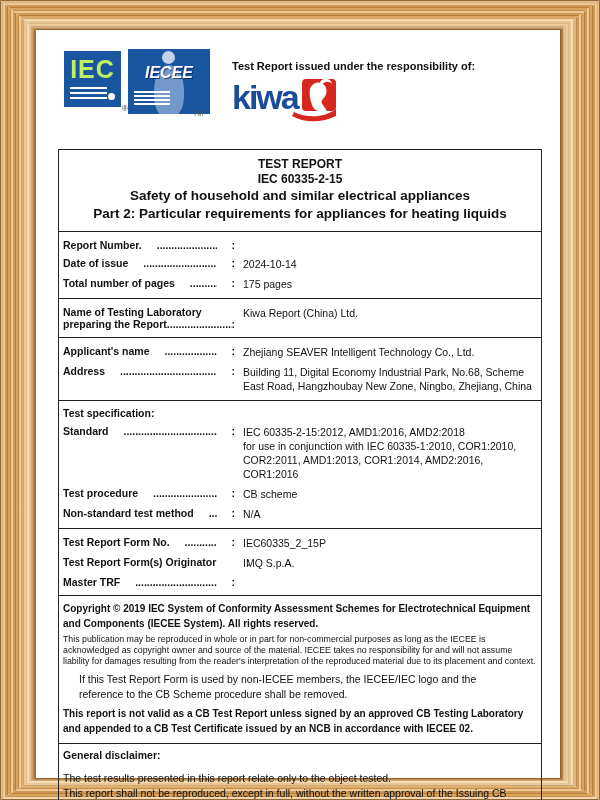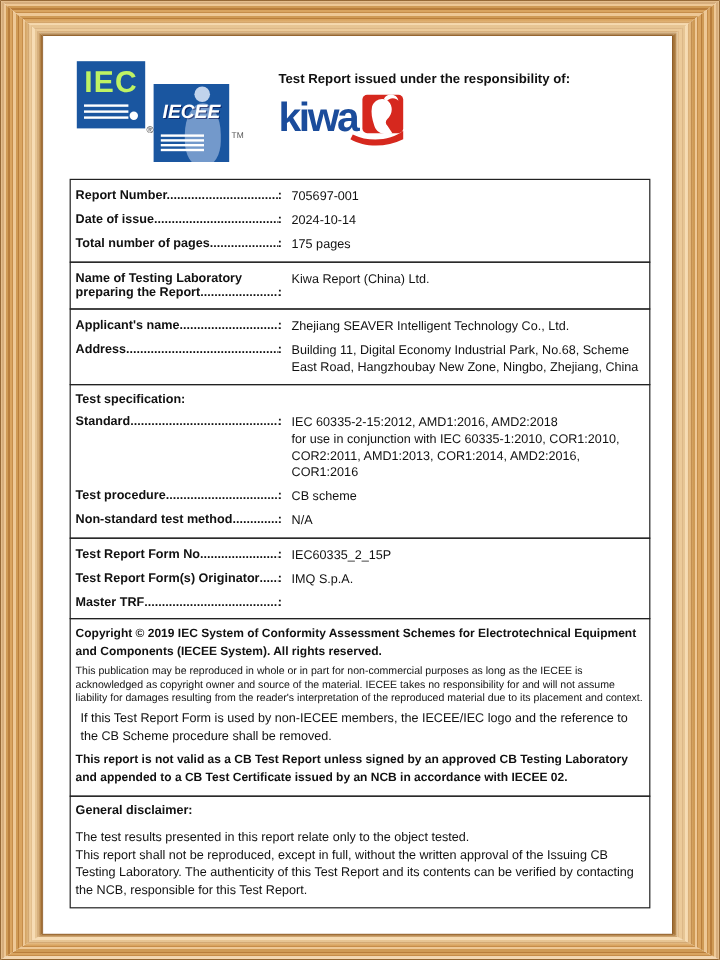--- a/index.html
+++ b/index.html
@@ -45,50 +45,50 @@
         box-shadow:0 0 0 1px rgba(130,85,40,.45);}
 
   
   .header{position:relative;height:92px;margin-top:18px;}
   .iec-logo{position:absolute;left:28px;top:3px;width:57px;height:56px;background:var(--iec-blue);}
   .iec-text{color:#bef264;font-weight:bold;font-size:25px;letter-spacing:1px;text-align:center;margin-top:4px;}
   .iec-lines{position:absolute;left:6px;right:14px;bottom:8px;}
   .iec-lines .bar{height:2px;background:#fff;margin-top:3px;}
   .iec-dot{position:absolute;right:6px;bottom:7px;width:7px;height:7px;border-radius:50%;background:#fff;}
   .reg-mark{position:absolute;left:86px;top:56px;font-size:8px;color:#333;}
-  .iecee-logo{position:absolute;left:92px;top:1px;width:63px;height:65px;background:var(--iec-blue);overflow:hidden;margin-top:21px;}
+  .iecee-logo{position:absolute;left:92px;top:1px;width:82px;height:65px;background:var(--iec-blue);overflow:hidden;}
   .sil-head{position:absolute;left:34px;top:2px;width:13px;height:13px;border-radius:50%;background:rgba(235,242,255,.8);}
   .sil-body{position:absolute;left:26px;top:16px;width:30px;height:52px;border-radius:50% 50% 40% 40%;background:rgba(225,235,255,.45);}
   .iecee-text{position:relative;color:#fff;font-weight:bold;font-style:italic;font-size:16px;text-align:center;margin-top:15px;
               text-shadow:1px 1px 0 rgba(0,0,60,.55);}
   .iecee-lines{position:absolute;left:6px;bottom:9px;width:36px;}
   .iecee-lines .bar{height:2px;background:#fff;margin-top:2px;}
   .tm-mark{position:absolute;left:157px;top:62px;font-size:7px;color:#555;}
   .issued-block{position:absolute;left:196px;top:12px;width:300px;text-align:left;}
   .issued-text{font-weight:bold;font-size:11px;}
   .kiwa-wrap{display:inline-block;margin-top:4px;}
 
   
   .doc{margin:10px 0 0 22px;width:484px;font-size:10.5px;}
   .sec{border:1px solid #222;margin-top:-1px;padding:4px 4px;box-sizing:border-box;}
   .sec-title{text-align:center;padding:7px 4px 8px;}
   .t1{font-weight:bold;font-size:12px;line-height:15px;}
   .t2{font-weight:bold;font-size:13.5px;line-height:18px;}
   .row{display:flex;padding:3px 0;}
-  .lbl{width:172px;flex:none;font-weight:bold;display:flex;align-items:baseline;}
+  .lbl{width:172px;flex:none;font-weight:bold;display:flex;align-items:baseline;gap:15px;}
   .lbl2{width:172px;flex:none;font-weight:bold;}
   .lbl2 .line2{display:flex;align-items:baseline;}
   .ltxt{white-space:nowrap;}
   .leader{flex:1 1 auto;min-width:0;overflow:hidden;white-space:nowrap;}
   .colon{flex:none;}
   .val{margin-left:8px;flex:1;line-height:14px;}
   .sp-head{font-weight:bold;padding:2px 0 3px;}
   .para-b{font-weight:bold;font-size:10px;line-height:14.5px;margin:2px 0 3px;}
   .para-s{font-size:8.8px;line-height:11px;margin:0 0 5px;}
-  .para{font-size:10.5px;line-height:14.5px;margin:3px 4px 6px;}
+  .para{font-size:10.5px;line-height:14.5px;margin:3px 16px 6px;}
   .gd-head{font-weight:bold;margin:1px 0 10px;}
   .gd-body1{line-height:14.5px;}
   .gd-body2{line-height:14.5px;margin-bottom:3px;}
 </style>
 </head>
 <body>
 
 <div class="wood grainV frame-top"></div>
 <div class="wood grainVflip frame-bottom"></div>
 <div class="wood grainH frame-left"></div>
@@ -131,29 +131,34 @@
             <path d="M88 6 c3 -5 11 -4 12 2 c-2 -3 -8 -3 -10 1 z" fill="#ffffff"></path>
           </g>
           <text x="0" y="33" font-size="34" font-weight="bold" letter-spacing="-2" style="fill:var(--kiwa-blue)">kiwa</text>
         </svg>
       </div>
     </div>
   </div>
 
   <div class="doc">
 
+    <div class="sec sec-title">
+      <div class="t1">TEST REPORT</div>
+      <div class="t1">IEC 60335-2-15</div>
+      <div class="t2">Safety of household and similar electrical appliances</div>
+      <div class="t2">Part 2: Particular requirements for appliances for heating liquids</div>
+    </div>
 
     <div class="sec">
       <div class="row">
         <div class="lbl">
           <span class="ltxt">Report Number.</span>
           <span class="leader">..........................................................................................................</span>
           <span class="colon">:</span>
         </div>
-        <div class="val">705697-001</div>
       </div>
       <div class="row">
         <div class="lbl">
           <span class="ltxt">Date of issue</span>
           <span class="leader">..........................................................................................................</span>
           <span class="colon">:</span>
         </div>
         <div class="val">2024-10-14</div>
       </div>
       <div class="row">

